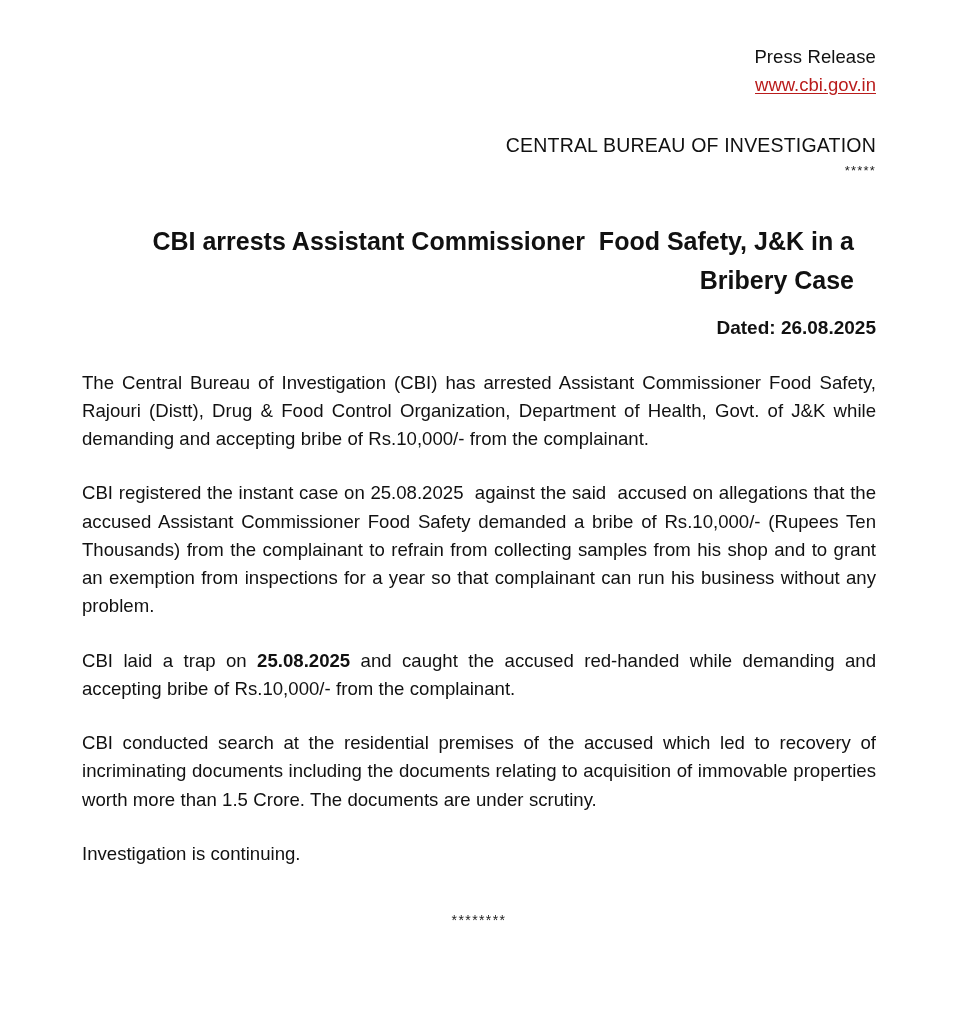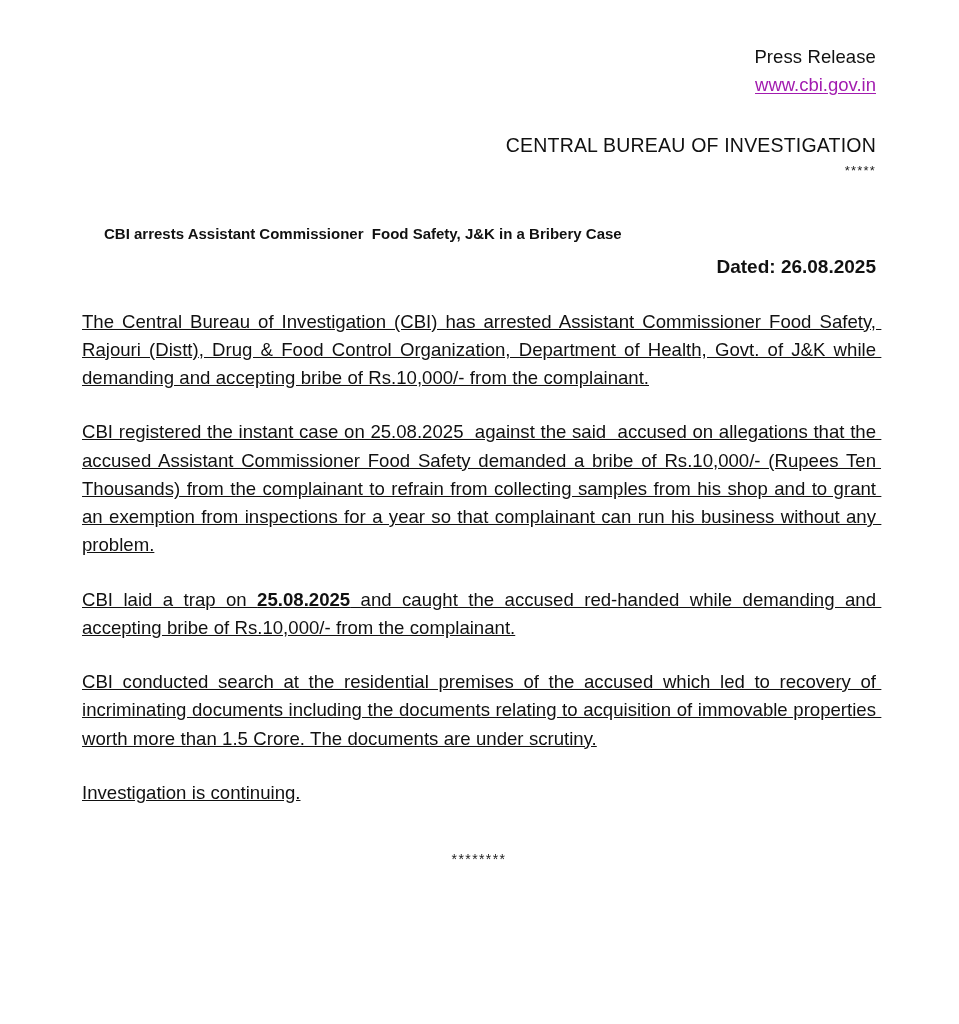--- a/index.html
+++ b/index.html
@@ -38,21 +38,21 @@
     line-height: 1.45;
   }
   .masthead-title {
     font-size: 18.5px;
     letter-spacing: 0.1px;
   }
   .masthead-url {
     font-size: 18.5px;
     text-decoration: underline;
     text-underline-offset: 2px;
-    color: #a21caf;
+    color: #b91c1c;
     display: inline-block;
     margin-top: 1px;
   }
 
   
   .org-block {
     text-align: right;
     margin-top: 32px;
     line-height: 1.5;
   }
@@ -66,40 +66,39 @@
   }
   .org-stars {
     font-size: 13px;
     letter-spacing: 1.2px;
     margin-top: 1px;
     color: #1a1a1a;
   }
 
   
   .headline {
-    text-align: left;
+    text-align: right;
     font-weight: bold;
-    font-size: 15px;
+    font-size: 25px;
     line-height: 1.55;
     margin-top: 42px;
     padding: 0 22px;
     white-space: pre-wrap;
   }
 
   
   .date-line {
     text-align: right;
     font-weight: bold;
     font-size: 19px;
   }
 
   
   .body-copy {
     margin-top: 30px;
-    text-decoration: underline;
   }
   .para {
     text-align: justify;
     font-size: 18.6px;
     line-height: 1.52;
     margin: 0 0 26px 0;
     white-space: pre-wrap;
     word-spacing: 0.2px;
   }
   .para:last-child { margin-bottom: 0; }

